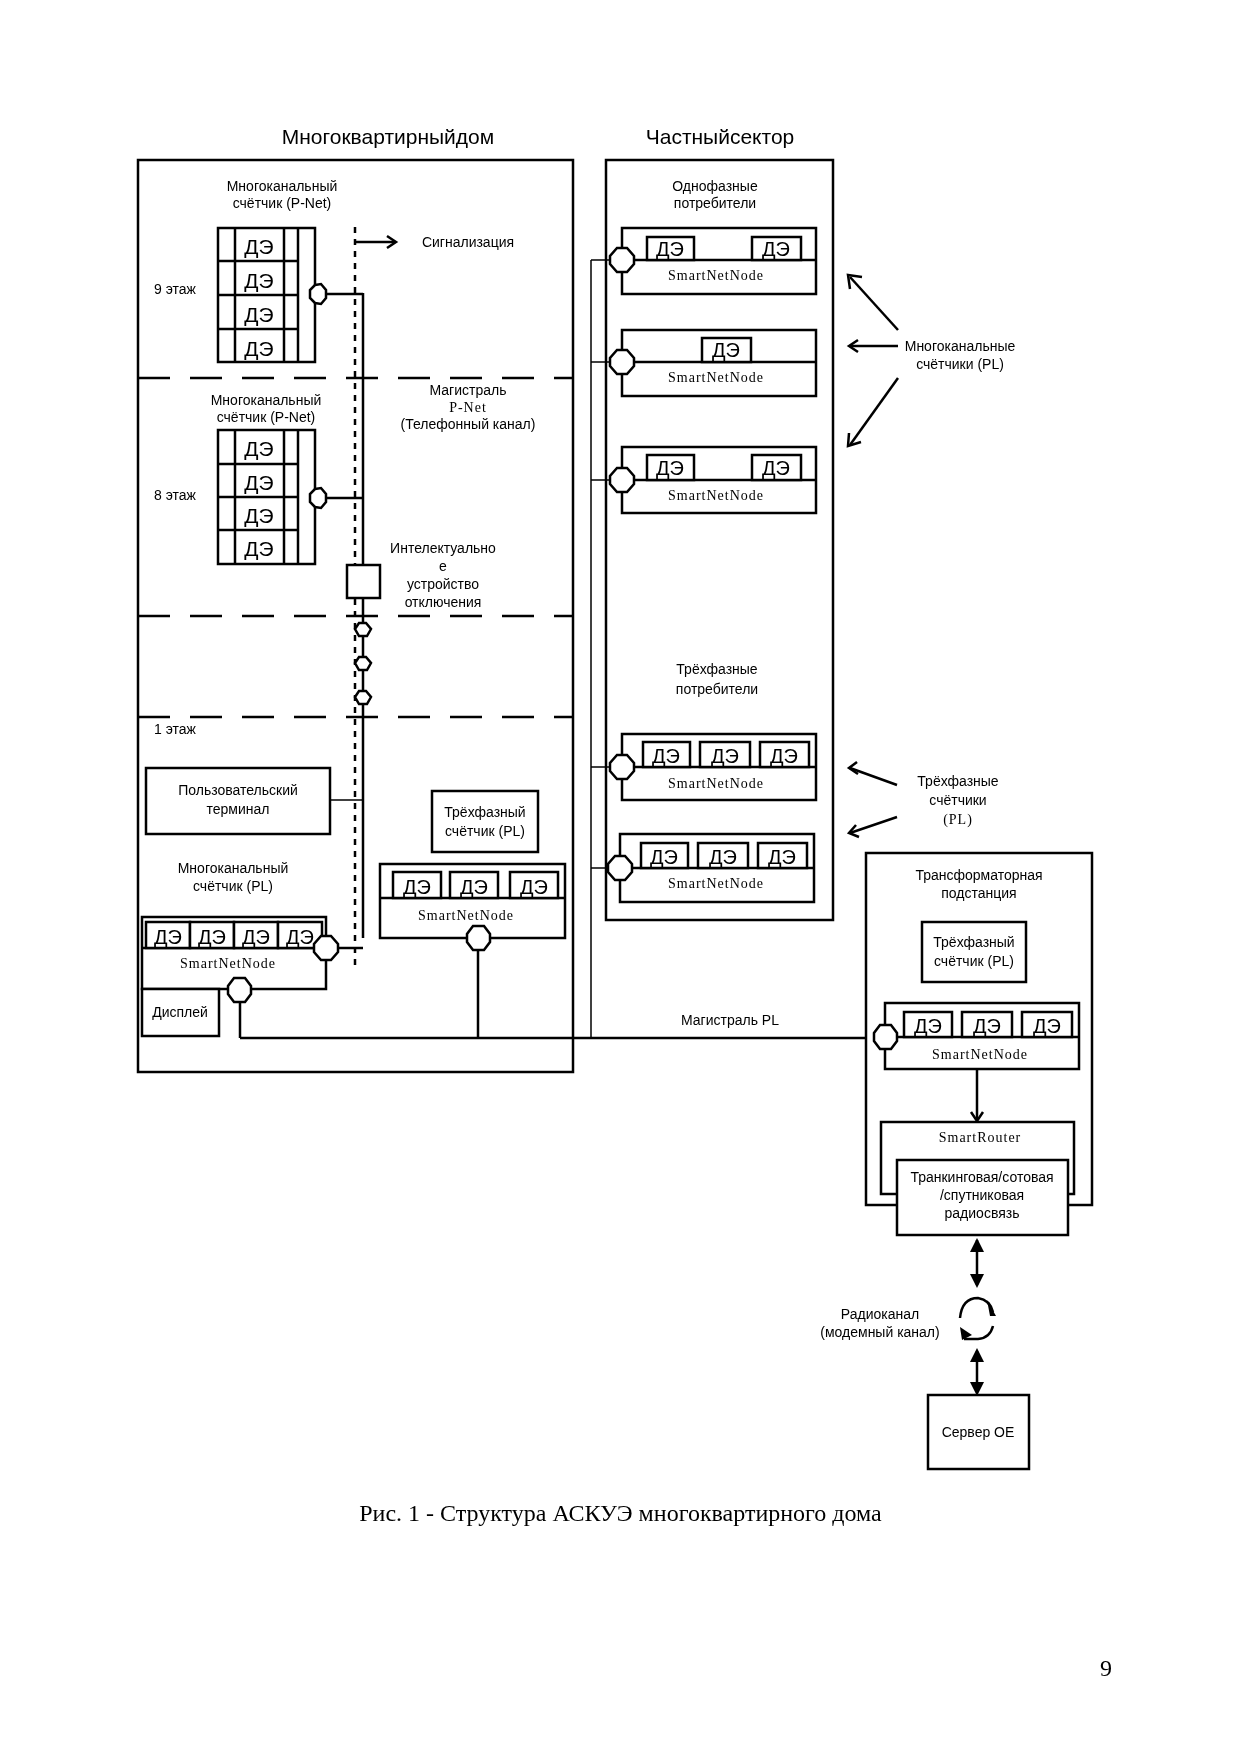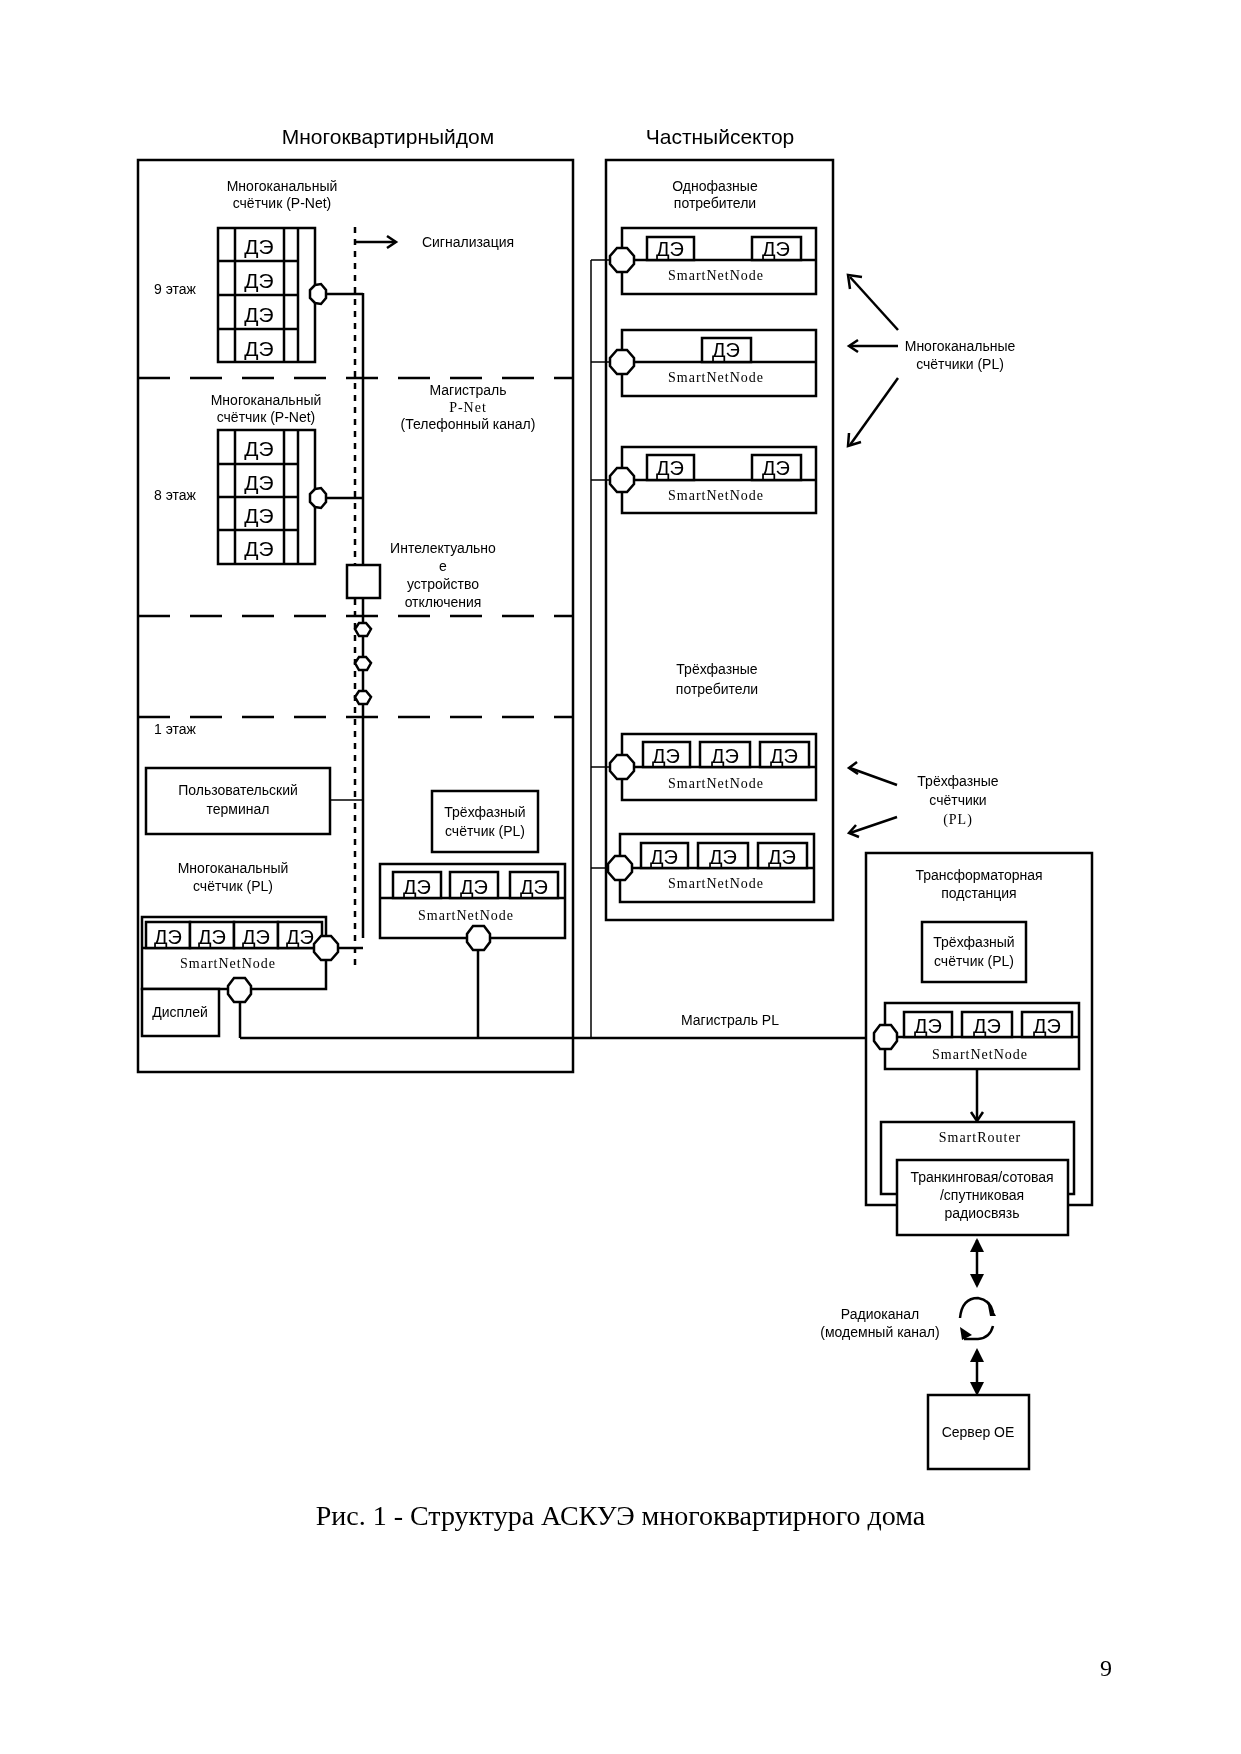--- a/index.html
+++ b/index.html
@@ -7,21 +7,21 @@
   svg#diagram { position:absolute; left:0; top:0; }
   .s { font-family:"Liberation Sans", sans-serif; fill:#000; }
   .sr { font-family:"Liberation Serif", serif; fill:#000; letter-spacing:1px; }
   .line { stroke:#000; stroke-width:2.5; fill:none; }
   .thin { stroke:#000; stroke-width:1.5; fill:none; }
   .box { stroke:#000; stroke-width:2.5; fill:#fff; }
   .dash { stroke:#000; stroke-width:2.5; stroke-dasharray:32 20; fill:none; }
   .dot { stroke:#000; stroke-width:2.5; stroke-dasharray:6 6; fill:none; }
   .oct { stroke:#000; stroke-width:2.5; fill:#fff; }
   .caption { position:absolute; left:0; width:1241px; top:1500px; text-align:center;
-             font-family:"Liberation Serif", serif; font-size:28px; color:#000; }
+             font-family:"Liberation Serif", serif; font-size:24px; color:#000; }
   .pagenum { position:absolute; left:1100px; top:1655px; font-family:"Liberation Serif", serif; font-size:24px; color:#000; }
 </style>
 </head>
 <body>
 
 <svg id="diagram" width="1241" height="1754" viewBox="0 0 1241 1754">
 
   <text class="s" x="388" y="144" font-size="21" text-anchor="middle">Многоквартирныйдом</text>
   <text class="s" x="720" y="144" font-size="21" text-anchor="middle">Частныйсектор</text>
 

